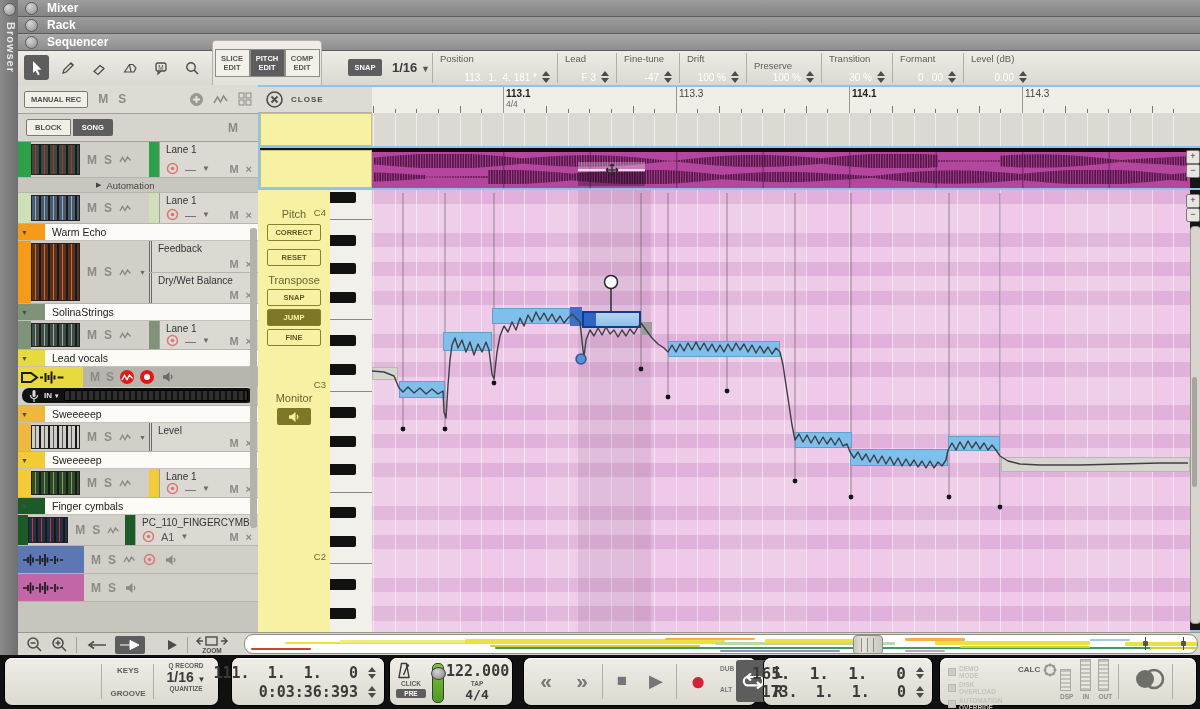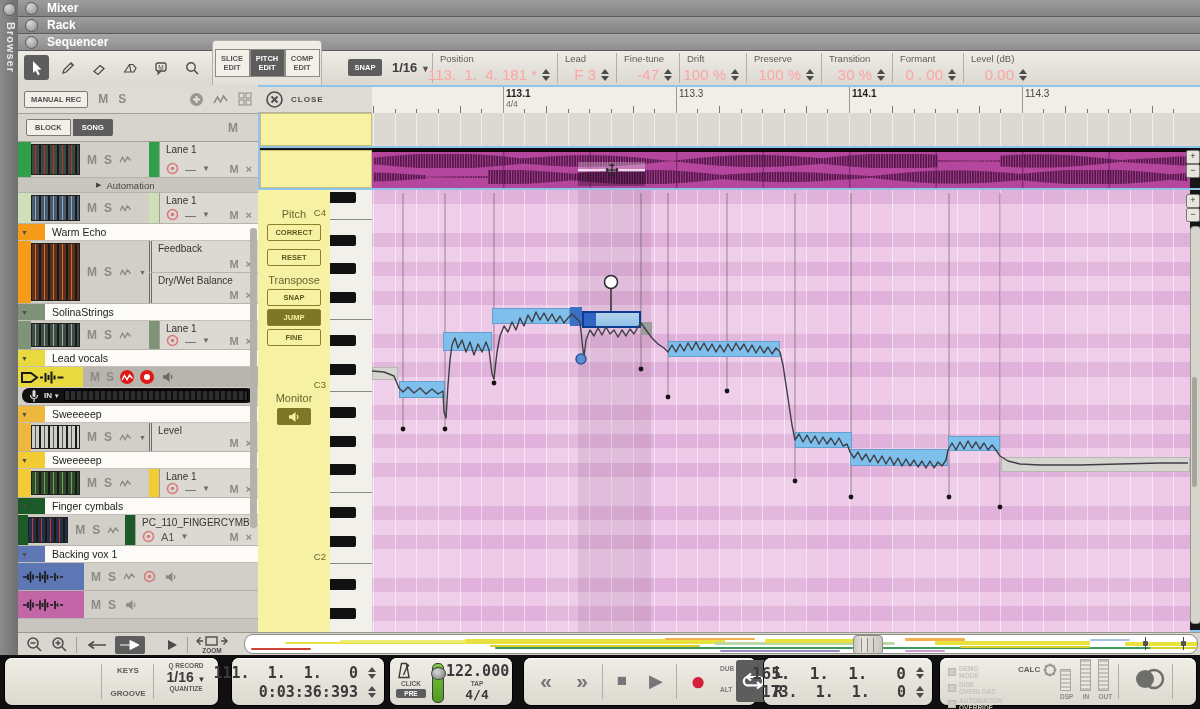--- a/index.html
+++ b/index.html
@@ -27,21 +27,21 @@
        display:flex;align-items:center;justify-content:center;text-align:center;white-space:pre-line;background:#f3f0e9;}
   .emode.active{background:#5d5d5d;color:#fff;}
   .snapbtn{left:348px;top:59px;width:34px;height:17px;background:#5d5d5d;color:#fff;font-size:7.5px;font-weight:bold;
        display:flex;align-items:center;justify-content:center;border-radius:2px;}
   .snapval{left:392px;top:60px;font-size:13px;font-weight:bold;color:#3c3c3c;}
   .snapval .dd{font-size:9px;color:#555;}
   .fields{left:432px;top:53px;height:30px;display:flex;}
   .fcell{border-left:1px solid #b1aea7;padding:0 7px;display:flex;flex-direction:column;justify-content:space-between;height:30px;}
   .flabel{font-size:9.5px;color:#5c5c5c;}
   .fvalrow{display:flex;align-items:center;gap:5px;justify-content:flex-end;}
-  .fval{font-size:15px;color:#fca5a5;white-space:pre;}
+  .fval{font-size:10px;color:#ffffff;white-space:pre;}
   .spin{display:inline-flex;flex-direction:column;gap:2px;}
   .spin i{width:0;height:0;border-left:4px solid transparent;border-right:4px solid transparent;}
   .spin .up{border-bottom:5px solid #4c4c4c;}
   .spin .dn{border-top:5px solid #4c4c4c;}
   
   .tracklist{left:18px;top:85px;width:240px;height:547px;background:#c8c5be;overflow:hidden;}
   .tl-head{height:28px;background:#dedbd4;border-bottom:1px solid #a3a099;display:flex;align-items:center;padding:0 6px;gap:10px;}
   .manualrec{border:1px solid #7d7a73;background:#f2efe8;font-size:7.5px;font-weight:bold;color:#4c4c4c;padding:3px 6px;border-radius:2px;}
   .ms{font-size:12px;font-weight:bold;color:#8b8b86;}
   .tl-head .right{margin-left:auto;display:flex;align-items:center;gap:9px;color:#8b8b86;}
@@ -260,21 +260,21 @@
       <div class="fcell" style="width: 52px;">
         <span class="flabel">Drift</span>
     <span class="fvalrow">
           <span class="fval">100 %</span>
     <span class="spin">
             <i class="up"></i>
             <i class="dn"></i>
           </span>
         </span>
       </div>
-      <div class="fcell" style="width: 60px;">
+      <div class="fcell" style="width: 60px; justify-content: flex-end;">
         <span class="flabel">Preserve</span>
     <span class="fvalrow">
           <span class="fval">100 %</span>
     <span class="spin">
             <i class="up"></i>
             <i class="dn"></i>
           </span>
         </span>
       </div>
       <div class="fcell" style="width: 56px;">
@@ -674,26 +674,20 @@
       <div class="lane-mx">
                     <span>M</span>
                     <span>×</span>
                   </div>
     </div>
               </div>
             </div>
           </div>
         </div>
         <div class="track">
-          <div class="t-name">
-      <div class="t-tab" style="background:#5d76b4">
-        <span class="tri">▼</span>
-            </div>
-      <span class="t-title">Backing vox 1</span>
-          </div>
           <div class="t-main" style="height:27px;">
       <div class="t-color" style="width:62px;background:#5d76b4;display:flex;align-items:center;padding-left:4px;">
               <svg width="42" height="16" viewBox="0 0 42 16" style="display:block">
                 <path d="M1 8 h4 M6 5 v6 M8.5 2.5 v11 M11 5.5 v5 M13.5 8 h3 M18 3.5 v9 M20.5 6 v4 M23 2 v12 M25.5 5.5 v5 M28 8 h3 M33 4 v8 M35.5 6.5 v3 M38 8 h3" stroke="#1a1a1a" stroke-width="1.7"></path>
               </svg>
             </div>
       <div class="t-icons" style="width:auto;gap:7px;">
         <span class="ms">M</span>
         <span class="ms">S</span>
         <span>

